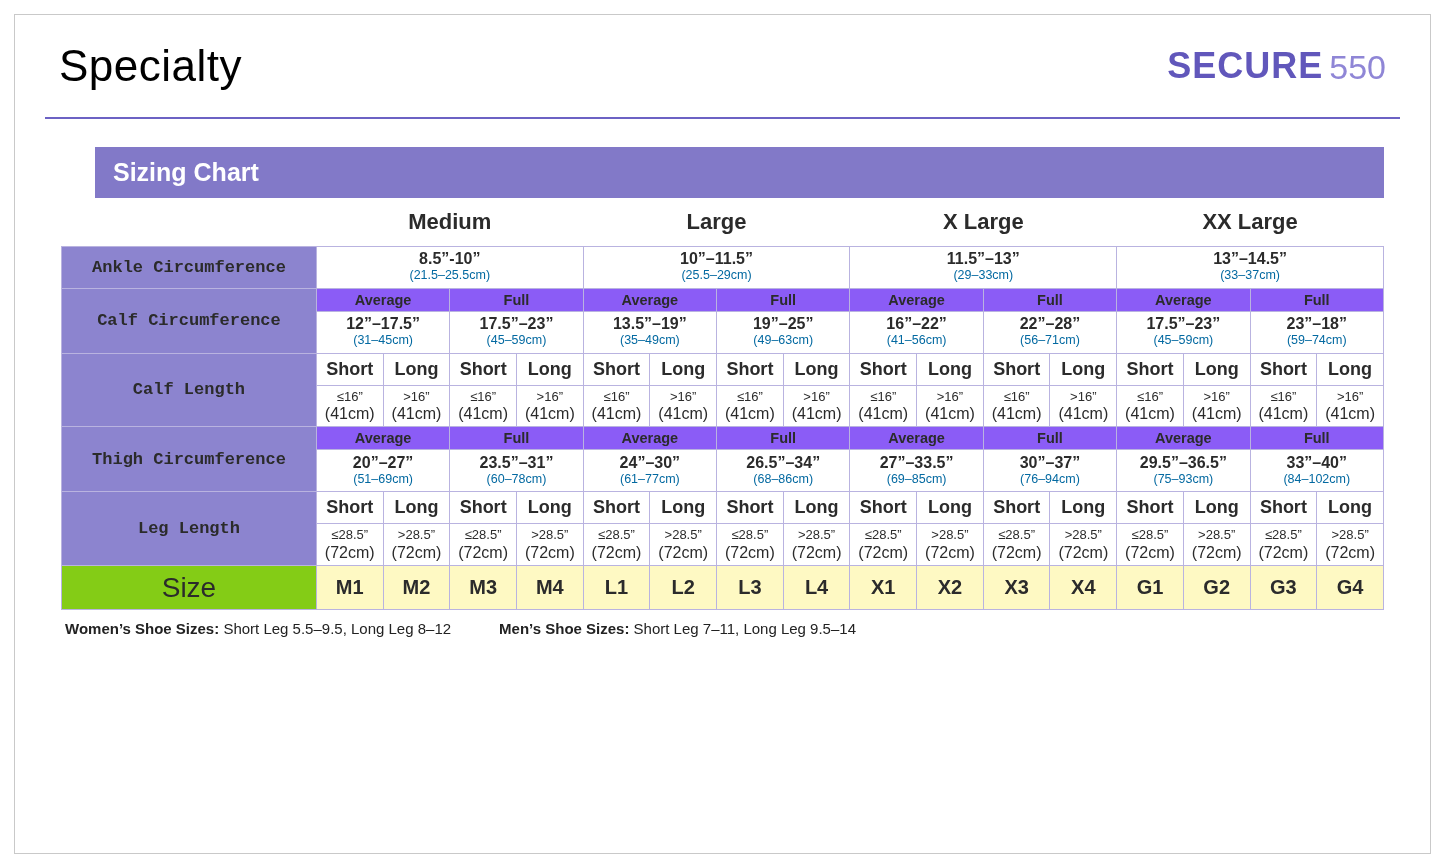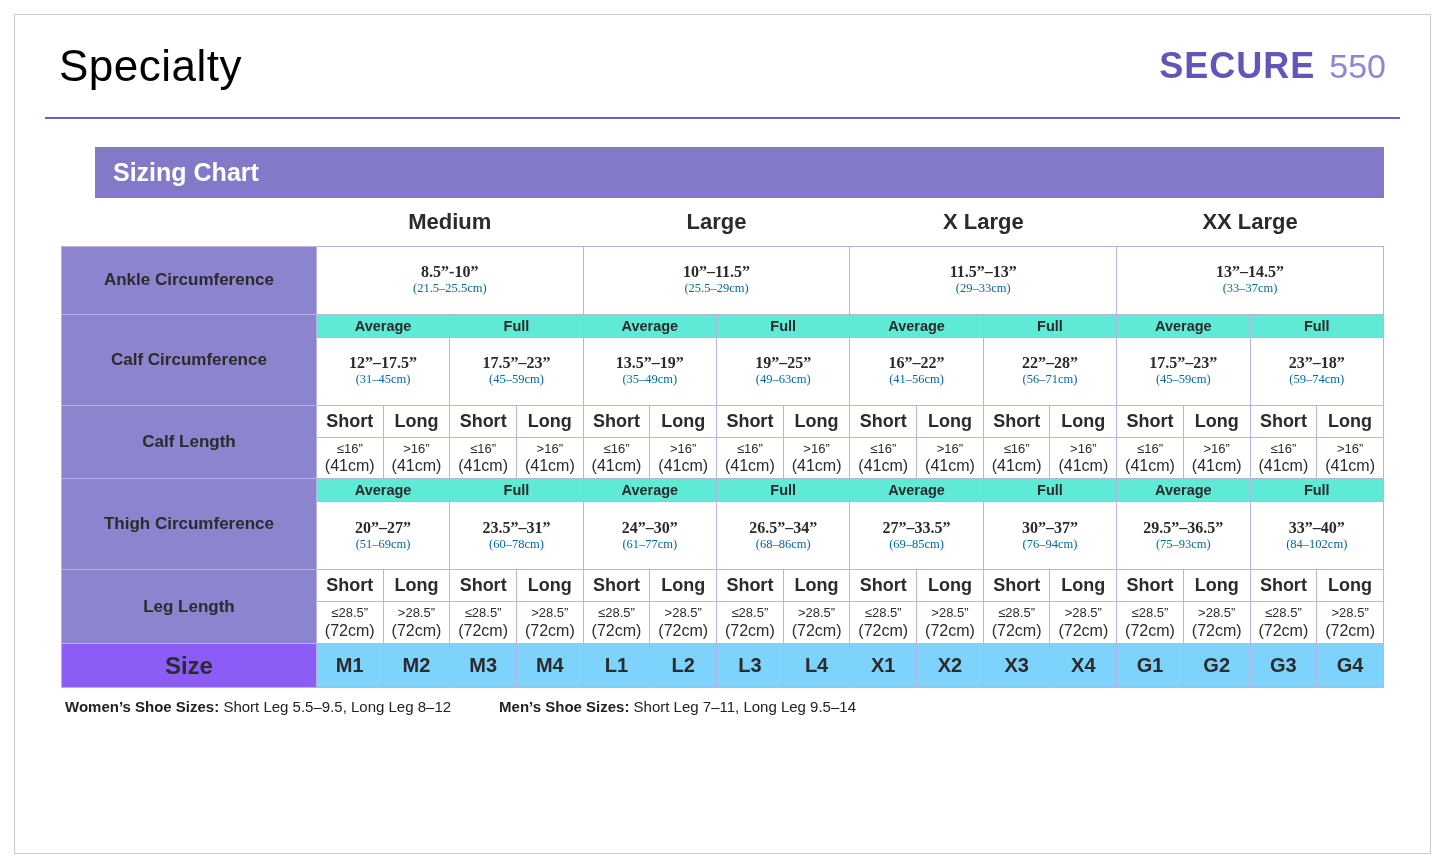--- a/index.html
+++ b/index.html
@@ -32,22 +32,22 @@
   }
   .brand-title {
     font-size: 44px;
     color: #000000;
     font-weight: 400;
     letter-spacing: 0.5px;
     padding-left: 14px;
   }
   .brand-right {
     display: flex;
-    align-items: center;
-    gap: 14px;
+    align-items: flex-end;
+    gap: 6px;
     padding-right: 14px;
   }
   .brand-secure {
     font-size: 36px;
     font-weight: bold;
     color: #6157bb;
     letter-spacing: 1px;
   }
   .brand-number {
     font-size: 34px;
@@ -88,52 +88,53 @@
     padding-bottom: 6px;
   }
   td.rowlabel {
     background: #8c84cf;
     color: #ffffff;
     font-weight: bold;
     font-size: 17px;
     text-align: left;
     padding-left: 20px;
     border: 1px solid #ffffff;
+    font-family: Liberation Mono, monospace;
   }
   td.subhead {
-    background: #5eead4;
+    background: #8b5cf6;
     font-weight: bold;
     font-size: 14.5px;
     color: #2b2b2b;
     height: 20px;
   }
-  td.val { height: 68px; font-family: Liberation Serif, serif; }
+  td.val { height: 42px; }
   .v-main { font-size: 16px; font-weight: bold; display: block; line-height: 1.15; }
   .v-sub { font-size: 12.5px; color: #0369a1; display: block; line-height: 1.25; }
   td.shortlong {
     font-weight: bold;
     font-size: 18px;
     height: 32px;
   }
   td.lenval { height: 38px; }
   .l-main { font-size: 13px; display: block; line-height: 1.2; }
   .l-sub { font-size: 16px; display: block; line-height: 1.2; }
   td.sizecell {
-    background: #7dd3fc;
+    background: #fef9c3;
     color: #5a51ac;
     font-weight: bold;
     font-size: 20px;
     height: 44px;
     border: 1px solid #ffffff;
   }
   td.sizelabel {
-    background: #8b5cf6;
+    background: #84cc16;
     color: #ffffff;
-    font-weight: bold;
-    font-size: 24px;
+    font-weight: normal;
+    font-size: 28px;
     text-align: left;
     padding-left: 20px;
     border: 1px solid #ffffff;
     height: 44px;
   }
   .footnotes {
     margin-top: 10px;
     font-size: 15px;
     color: #222;
     display: flex;

